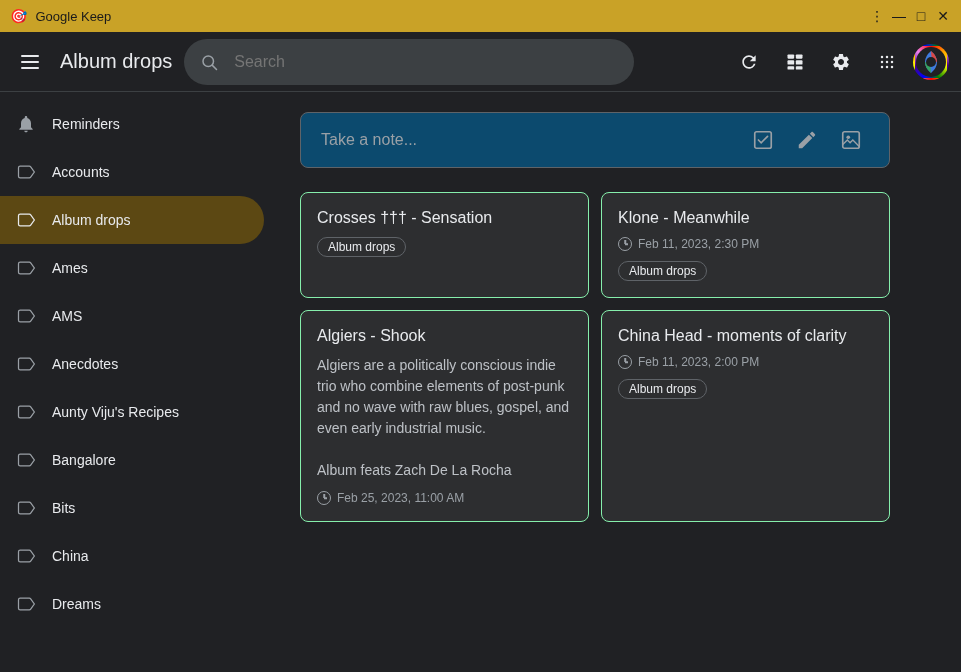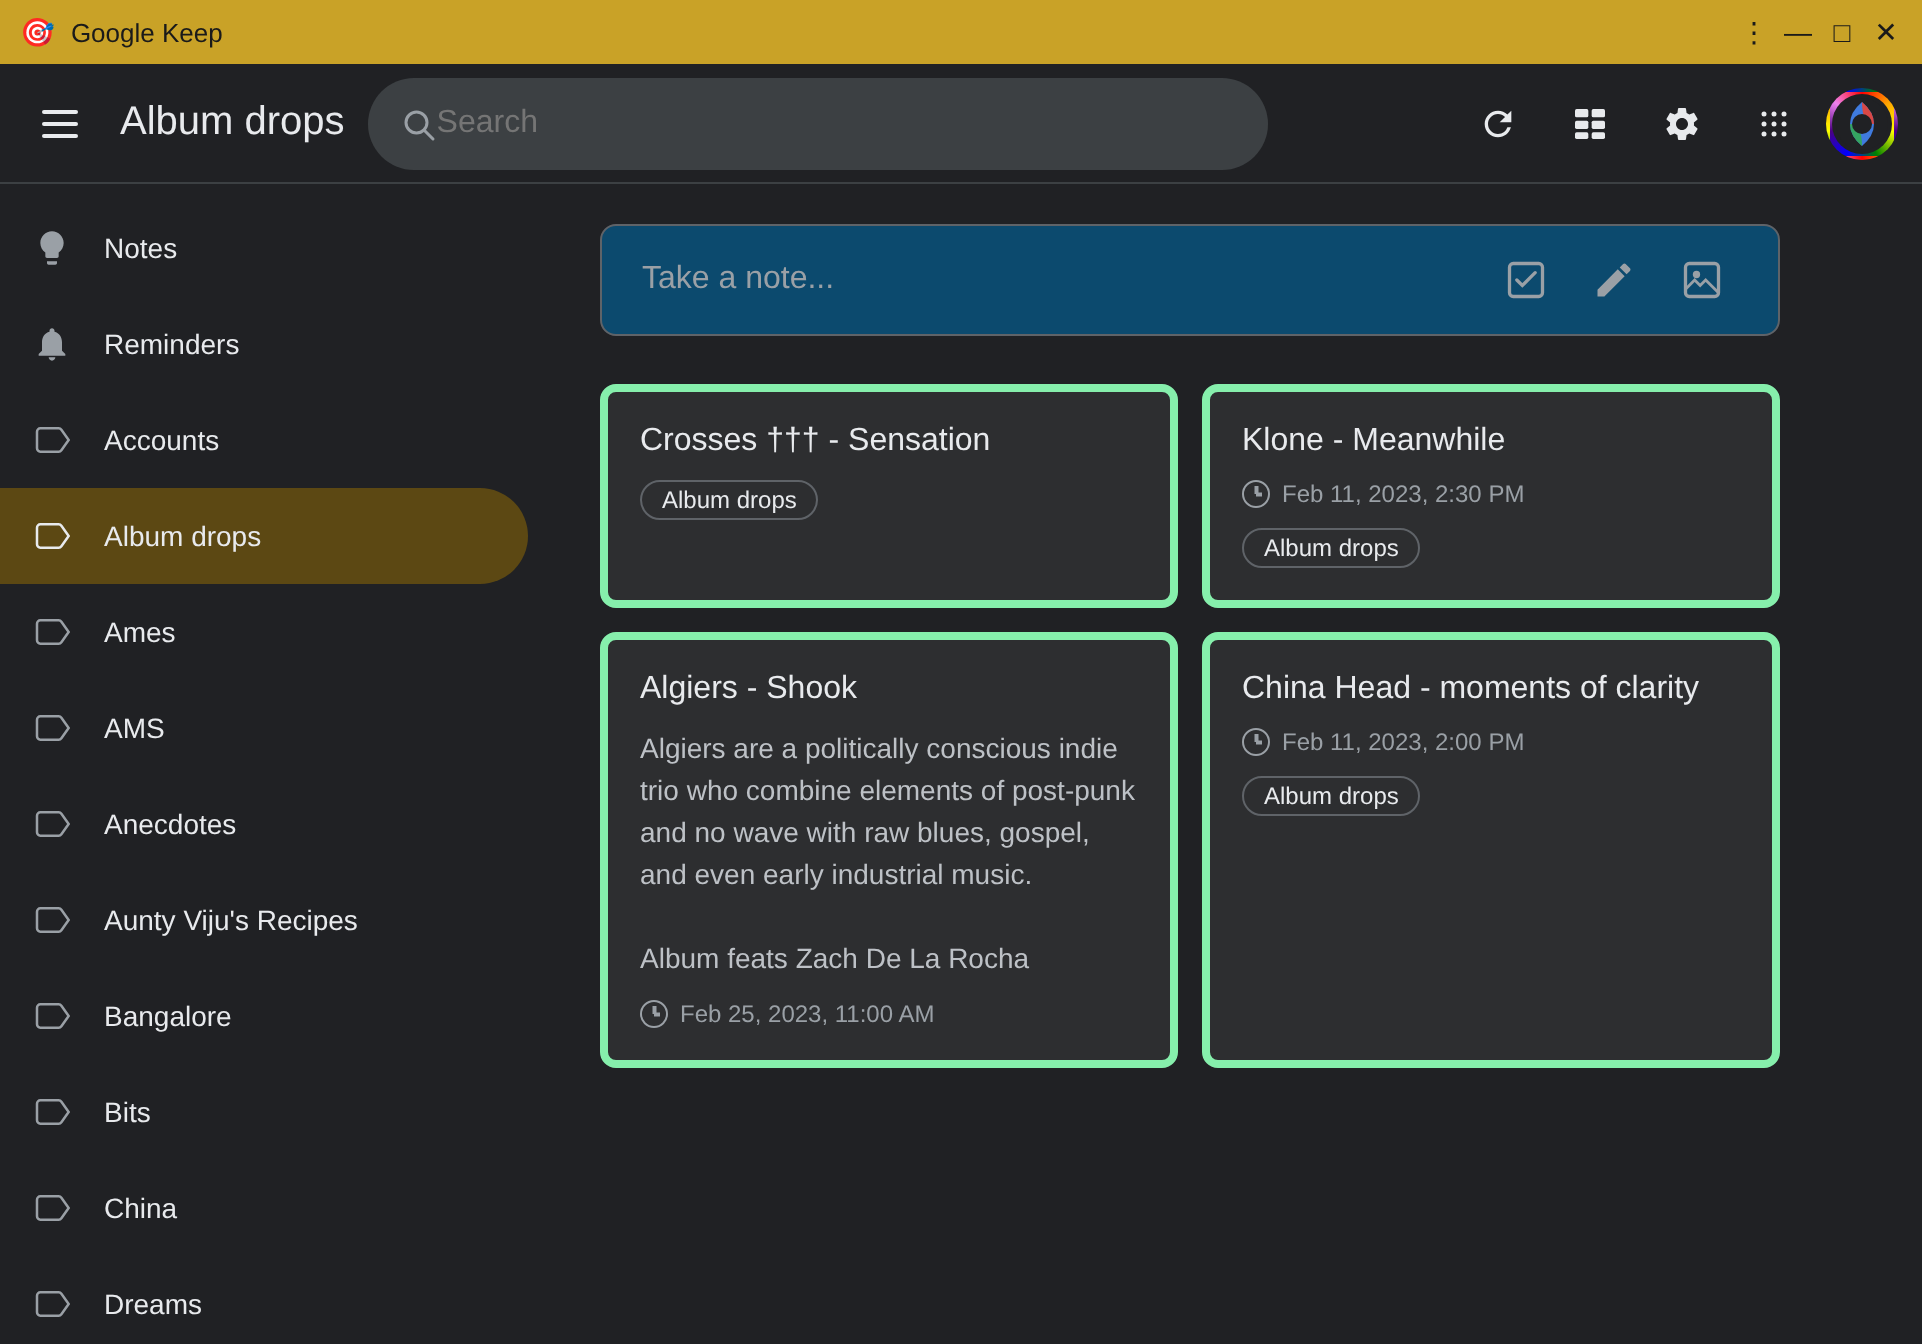--- a/index.html
+++ b/index.html
@@ -79,21 +79,21 @@
     }
     .search-bar {
       flex: 1;
       max-width: 450px;
       background: #3c4043;
       border-radius: 24px;
       height: 46px;
       display: flex;
       align-items: center;
       padding: 0 16px;
-      gap: 0;
+      gap: 16px;
       cursor: text;
     }
     .search-input {
       background: transparent;
       border: none;
       outline: none;
       color: #9aa0a6;
       font-size: 16px;
       flex: 1;
     }
@@ -235,21 +235,21 @@
     
     .notes-grid {
       display: grid;
       grid-template-columns: 1fr 1fr;
       gap: 12px;
       max-width: 590px;
     }
 
     .note-card {
       background: #2d2e30;
-      border: 4px solid #86efac;
+      border: 1px solid #86efac;
       border-radius: 8px;
       padding: 16px;
       cursor: pointer;
       position: relative;
     }
 
     .note-title {
       font-size: 16px;
       font-weight: 500;
       color: #e8eaed;
@@ -404,28 +404,20 @@
           <circle cx="14" cy="14" r="5" fill="#202124"></circle>
         </svg>
       </div>
     </div>
   </div>
 </div>
 
 <div class="main-layout">
 
   <div class="sidebar">
-    <div class="sidebar-item">
-      <span class="sidebar-icon">
-        <svg width="20" height="20" viewBox="0 0 24 24">
-          <path d="M9 21c0 .55.45 1 1 1h4c.55 0 1-.45 1-1v-1H9v1zm3-19C8.14 2 5 5.14 5 9c0 2.38 1.19 4.47 3 5.74V17c0 .55.45 1 1 1h6c.55 0 1-.45 1-1v-2.26c1.81-1.27 3-3.36 3-5.74 0-3.86-3.14-7-7-7z" fill="#9aa0a6"></path>
-        </svg>
-      </span>
-      <span class="sidebar-label">Notes</span>
-    </div>
     <div class="sidebar-item">
       <span class="sidebar-icon">
         <svg width="20" height="20" viewBox="0 0 24 24">
           <path d="M12 22c1.1 0 2-.9 2-2h-4c0 1.1.9 2 2 2zm6-6v-5c0-3.07-1.64-5.64-4.5-6.32V4c0-.83-.67-1.5-1.5-1.5s-1.5.67-1.5 1.5v.68C7.63 5.36 6 7.92 6 11v5l-2 2v1h16v-1l-2-2z" fill="#9aa0a6"></path>
         </svg>
       </span>
       <span class="sidebar-label">Reminders</span>
     </div>
     <div class="sidebar-item">
       <span class="sidebar-icon">

